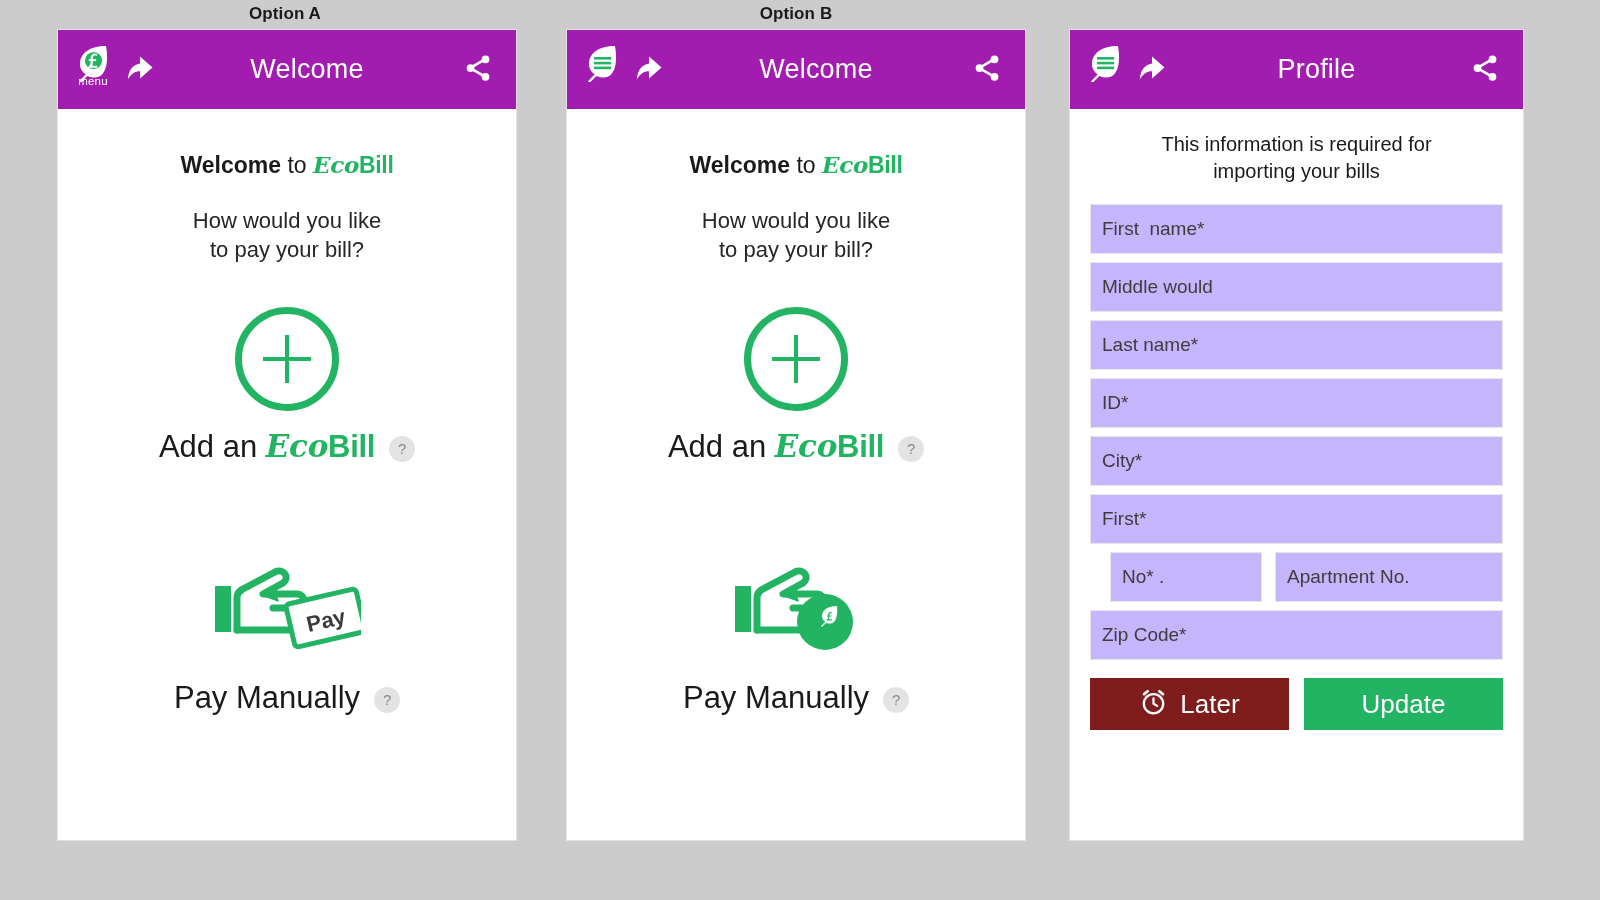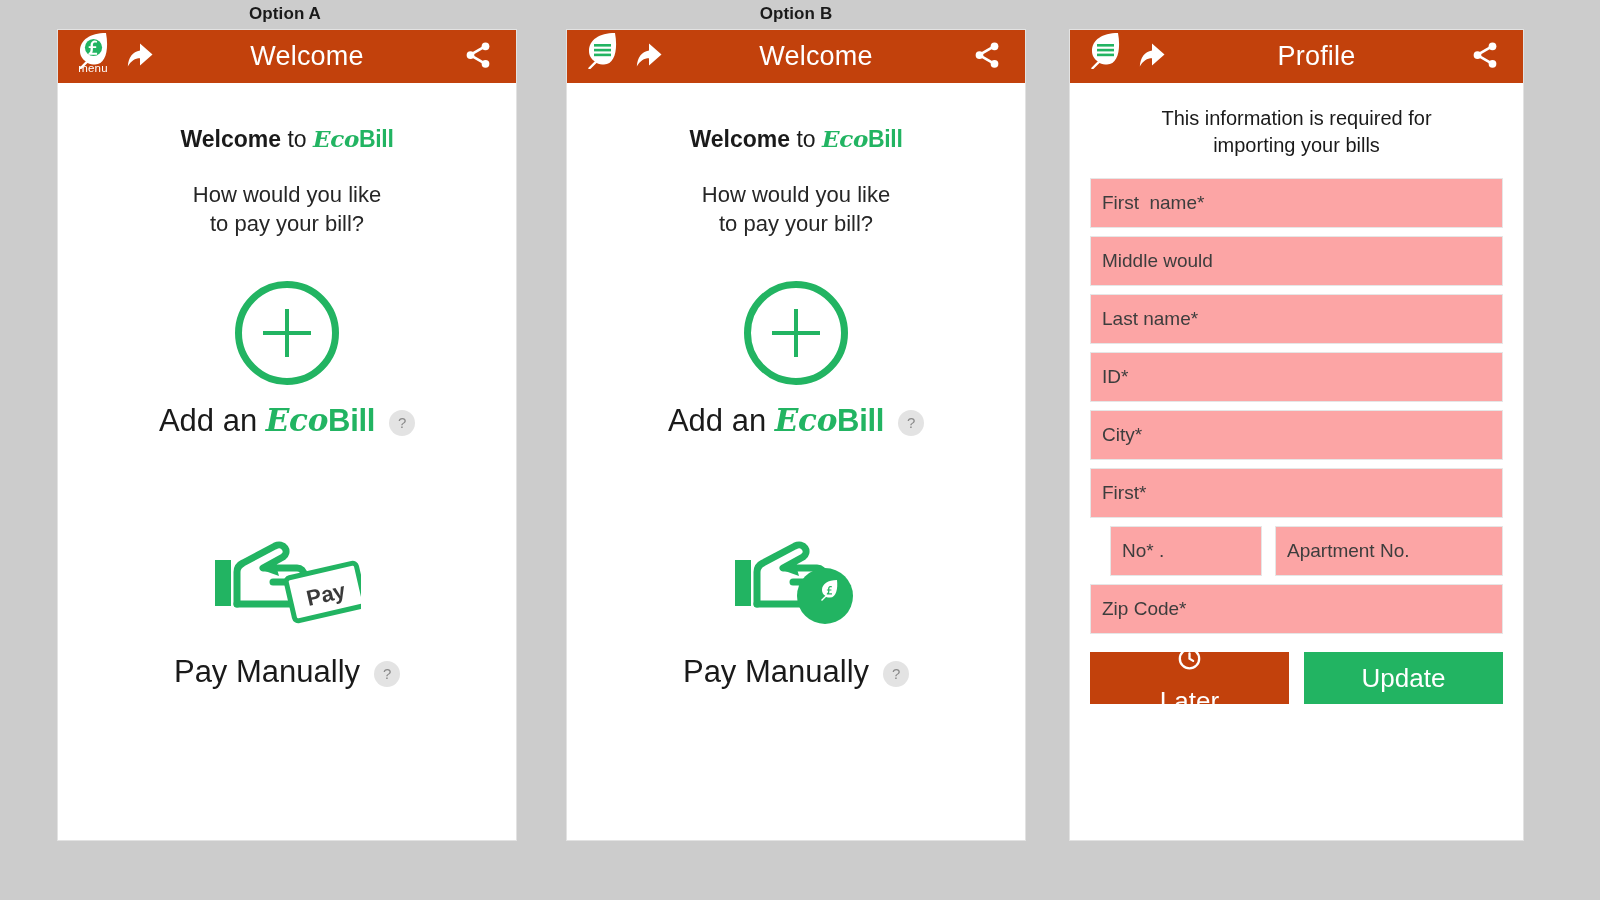--- a/index.html
+++ b/index.html
@@ -36,22 +36,22 @@
     box-sizing: border-box;
     overflow: hidden;
   }
   #panel-a { left: 57px;   top: 29px; width: 460px; height: 812px; }
   #panel-b { left: 566px;  top: 29px; width: 460px; height: 812px; }
   #panel-c { left: 1069px; top: 29px; width: 455px; height: 812px; }
 
   
   .appbar {
     position: relative;
-    height: 53px;
-    background: #c2410c;
+    height: 79px;
+    background: #a21caf;
     display: flex;
     align-items: center;
     padding: 0 18px 0 14px;
     box-sizing: border-box;
   }
   .appbar-left {
     display: flex;
     align-items: center;
     gap: 8px;
     flex: 0 0 auto;
@@ -198,21 +198,21 @@
   .profile-body { padding: 22px 20px 0 20px; }
   .profile-note {
     font-size: 20px;
     color: #1a1a1a;
     text-align: center;
     line-height: 1.33;
     margin-bottom: 20px;
   }
   .field {
     border: 1px solid #e6e6e6;
-    background: #fca5a5;
+    background: #c4b5fd;
     height: 50px;
     display: flex;
     align-items: center;
     padding: 0 11px;
     box-sizing: border-box;
     margin-bottom: 8px;
     font-size: 19px;
     color: #3d3d3d;
     white-space: pre;
   }
@@ -236,21 +236,21 @@
     flex: 1 1 0;
     display: flex;
     align-items: center;
     justify-content: center;
     gap: 12px;
     font-size: 26px;
     line-height: 1;
     color: #ffffff;
     box-sizing: border-box;
   }
-  .btn-later  { background: #c2410c; flex-direction: column; }
+  .btn-later  { background: #7f1d1d; }
   .btn-update { background: #22b462; }
   .clock-icon { flex: 0 0 auto; display: block; }
 </style>
 </head>
 <body>
 
 <div class="option-caption" id="caption-a">Option A</div>
 <div class="option-caption" id="caption-b">Option B</div>
 
 <div class="panel" id="panel-a">

